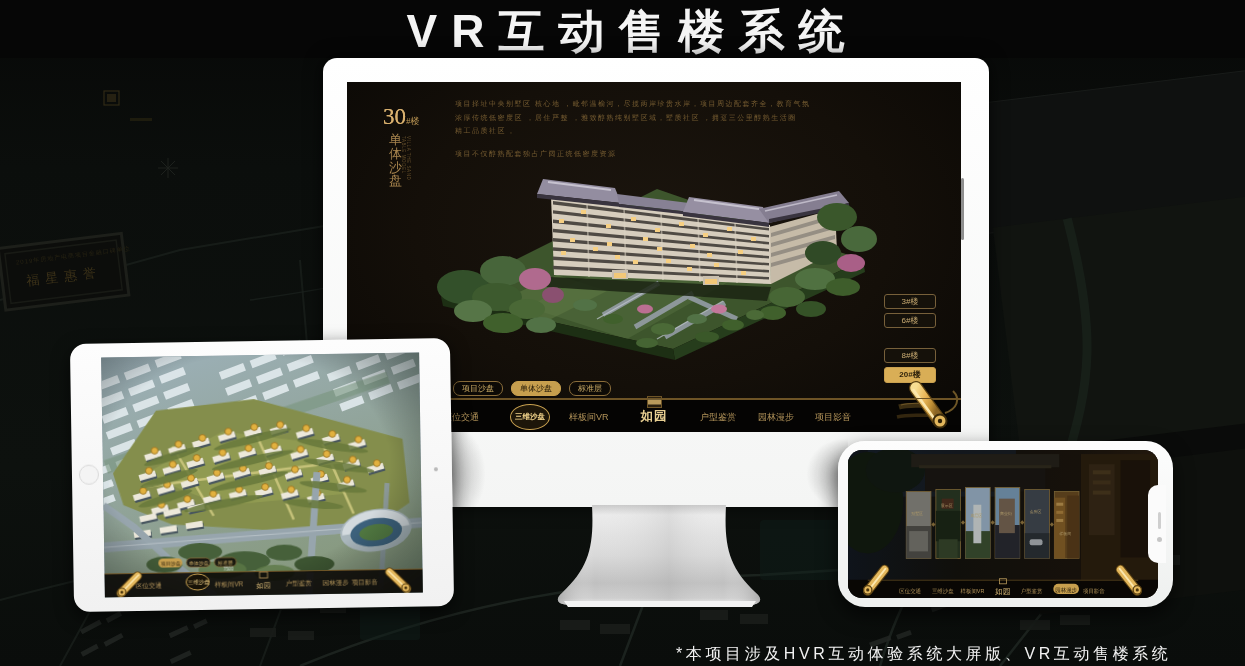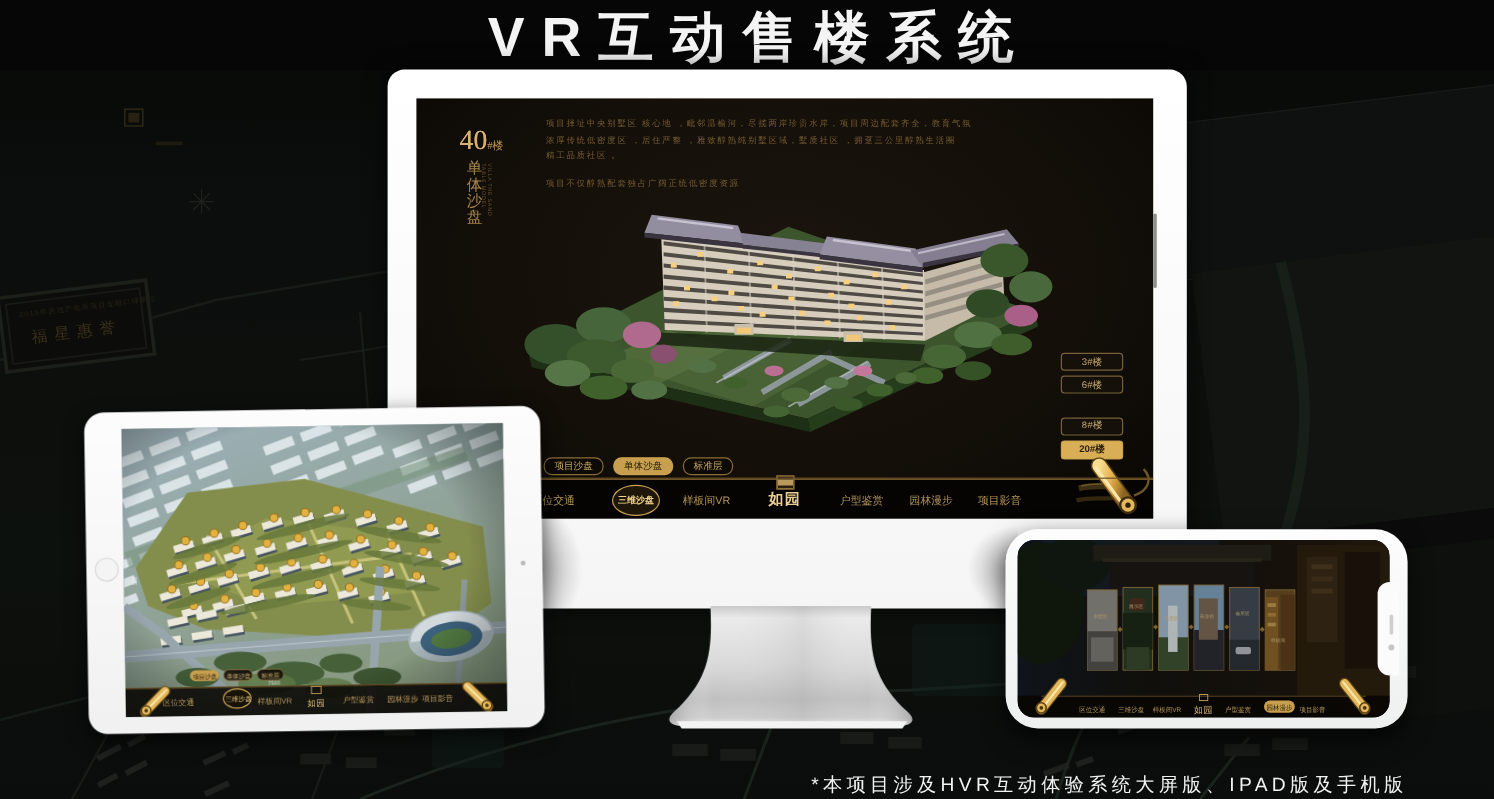--- a/index.html
+++ b/index.html
@@ -126,21 +126,21 @@
   </g>
 </svg>
 
 <div class="abs" style="left:10px;top:1px;width:1245px;text-align:center;color:#f4f4f4;font-size:46px;font-weight:bold;letter-spacing:14px;">VR互动售楼系统</div>
 
 <div class="abs" style="left:323px;top:58px;width:666px;height:449px;background:linear-gradient(180deg,#ffffff,#f4f5f4);border-radius:14px;box-shadow:0 0 18px rgba(0,0,0,0.7);"></div>
 
 <div class="abs" style="left:347px;top:82px;width:614px;height:350px;background:radial-gradient(ellipse at 50% 42%, #1b150e 0%, #140f09 55%, #0a0805 100%);overflow:hidden;">
 
   <div class="abs" style="left:36px;top:22px;font-family:'Liberation Serif',serif;">
-    <span style="font-size:23px;color:#d9b06e;background:linear-gradient(180deg,#ecd394,#b88a45);-webkit-background-clip:text;">40</span><span style="font-size:9px;color:#bd9754;">#楼</span>
+    <span style="font-size:23px;color:#d9b06e;background:linear-gradient(180deg,#ecd394,#b88a45);-webkit-background-clip:text;">30</span><span style="font-size:9px;color:#bd9754;">#楼</span>
   </div>
 
   <div class="abs" style="left:42px;top:51px;width:15px;color:#a8854e;font-size:13px;line-height:13.8px;word-break:break-all;">单体沙盘</div>
   <div class="abs" style="left:64px;top:54px;width:60px;color:#67512c;font-size:4.5px;letter-spacing:0.6px;transform:rotate(90deg);transform-origin:0 0;">VILLA THE SAND TABLE MODEL</div>
 
   <div class="abs" style="left:108px;top:15px;width:400px;color:#765c31;font-size:7px;line-height:13.5px;letter-spacing:1.5px;white-space:nowrap;">
     <div>项目择址中央别墅区 核心地 ，毗邻温榆河，尽揽两岸珍贵水岸，项目周边配套齐全，教育气氛</div>
     <div>浓厚传统低密度区 ，居住严整 ，雅致醇熟纯别墅区域，墅质社区 ，拥趸三公里醇熟生活圈</div>
     <div>精工品质社区 。</div>
     <div style="margin-top:9px">项目不仅醇熟配套独占广阔正统低密度资源</div>
@@ -286,21 +286,21 @@
       <ellipse cx="326" cy="158" rx="11" ry="5.5" fill="#40602c"></ellipse>
       <ellipse cx="348" cy="148" rx="9" ry="5" fill="#4b6a37"></ellipse>
       <ellipse cx="300" cy="170" rx="12" ry="5.5" fill="#3a5829"></ellipse>
       <ellipse cx="240" cy="176" rx="11" ry="5" fill="#456433"></ellipse>
     </g>
   </svg>
 
   <div class="abs" style="left:537px;top:212px;width:52px;">
     <div style="height:13px;border:1px solid #77603a;border-radius:3px;color:#c9ab72;font-size:8px;text-align:center;line-height:13px;background:#15110a;margin-bottom:4px;">3#楼</div>
     <div style="height:13px;border:1px solid #77603a;border-radius:3px;color:#c9ab72;font-size:8px;text-align:center;line-height:13px;background:#15110a;margin-bottom:20px;">6#楼</div>
-    <div style="height:13px;border:1px solid #77603a;border-radius:3px;color:#c9ab72;font-size:8px;text-align:center;line-height:13px;background:#15110a;margin-bottom:4px;font-family:Liberation Mono, monospace;">8#楼</div>
+    <div style="height:13px;border:1px solid #77603a;border-radius:3px;color:#c9ab72;font-size:8px;text-align:center;line-height:13px;background:#15110a;margin-bottom:4px;">8#楼</div>
     <div style="height:14px;border:1px solid #caa14f;border-radius:3px;color:#2a1f0a;font-size:8px;font-weight:bold;text-align:center;line-height:14px;background:#d9ae56;">20#楼</div>
   </div>
 
   <div class="abs" style="left:106px;top:299px;display:flex;gap:8px;">
     <div style="padding:0 8px;height:13px;line-height:13px;border:1px solid #8a6d3a;border-radius:7px;color:#c8a964;font-size:8px;background:#0d0a06;">项目沙盘</div>
     <div style="padding:0 8px;height:13px;line-height:13px;border:1px solid #caa14f;border-radius:7px;color:#241a08;font-size:8px;background:#c79f4e;">单体沙盘</div>
     <div style="padding:0 8px;height:13px;line-height:13px;border:1px solid #8a6d3a;border-radius:7px;color:#c8a964;font-size:8px;background:#0d0a06;">标准层</div>
   </div>
 
   <div class="abs" style="left:0;top:317px;width:614px;height:33px;background:#050403;border-top:1px solid #6e5426;"></div>
@@ -780,13 +780,13 @@
     </svg>
   </div>
 
   <div class="abs" style="left:310px;top:44px;width:18px;height:78px;background:#fbfbfb;border-radius:10px 0 0 10px;"></div>
 
   <div class="abs" style="left:320px;top:71px;width:3px;height:17px;background:#cfcfcf;border-radius:2px;"></div>
 
   <div class="abs" style="left:319px;top:96px;width:5px;height:5px;background:#c6c6c6;border-radius:50%;"></div>
 </div>
 
-<div class="abs" style="left:676px;top:644px;color:#f2f2f2;font-size:16px;letter-spacing:3.6px;">*本项目涉及HVR互动体验系统大屏版、IPAD版及手机版</div>
+<div class="abs" style="left:676px;top:644px;color:#f2f2f2;font-size:16px;letter-spacing:3.6px;">*本项目涉及HVR互动体验系统大屏版、VR互动售楼系统</div>
 
 </body></html>

